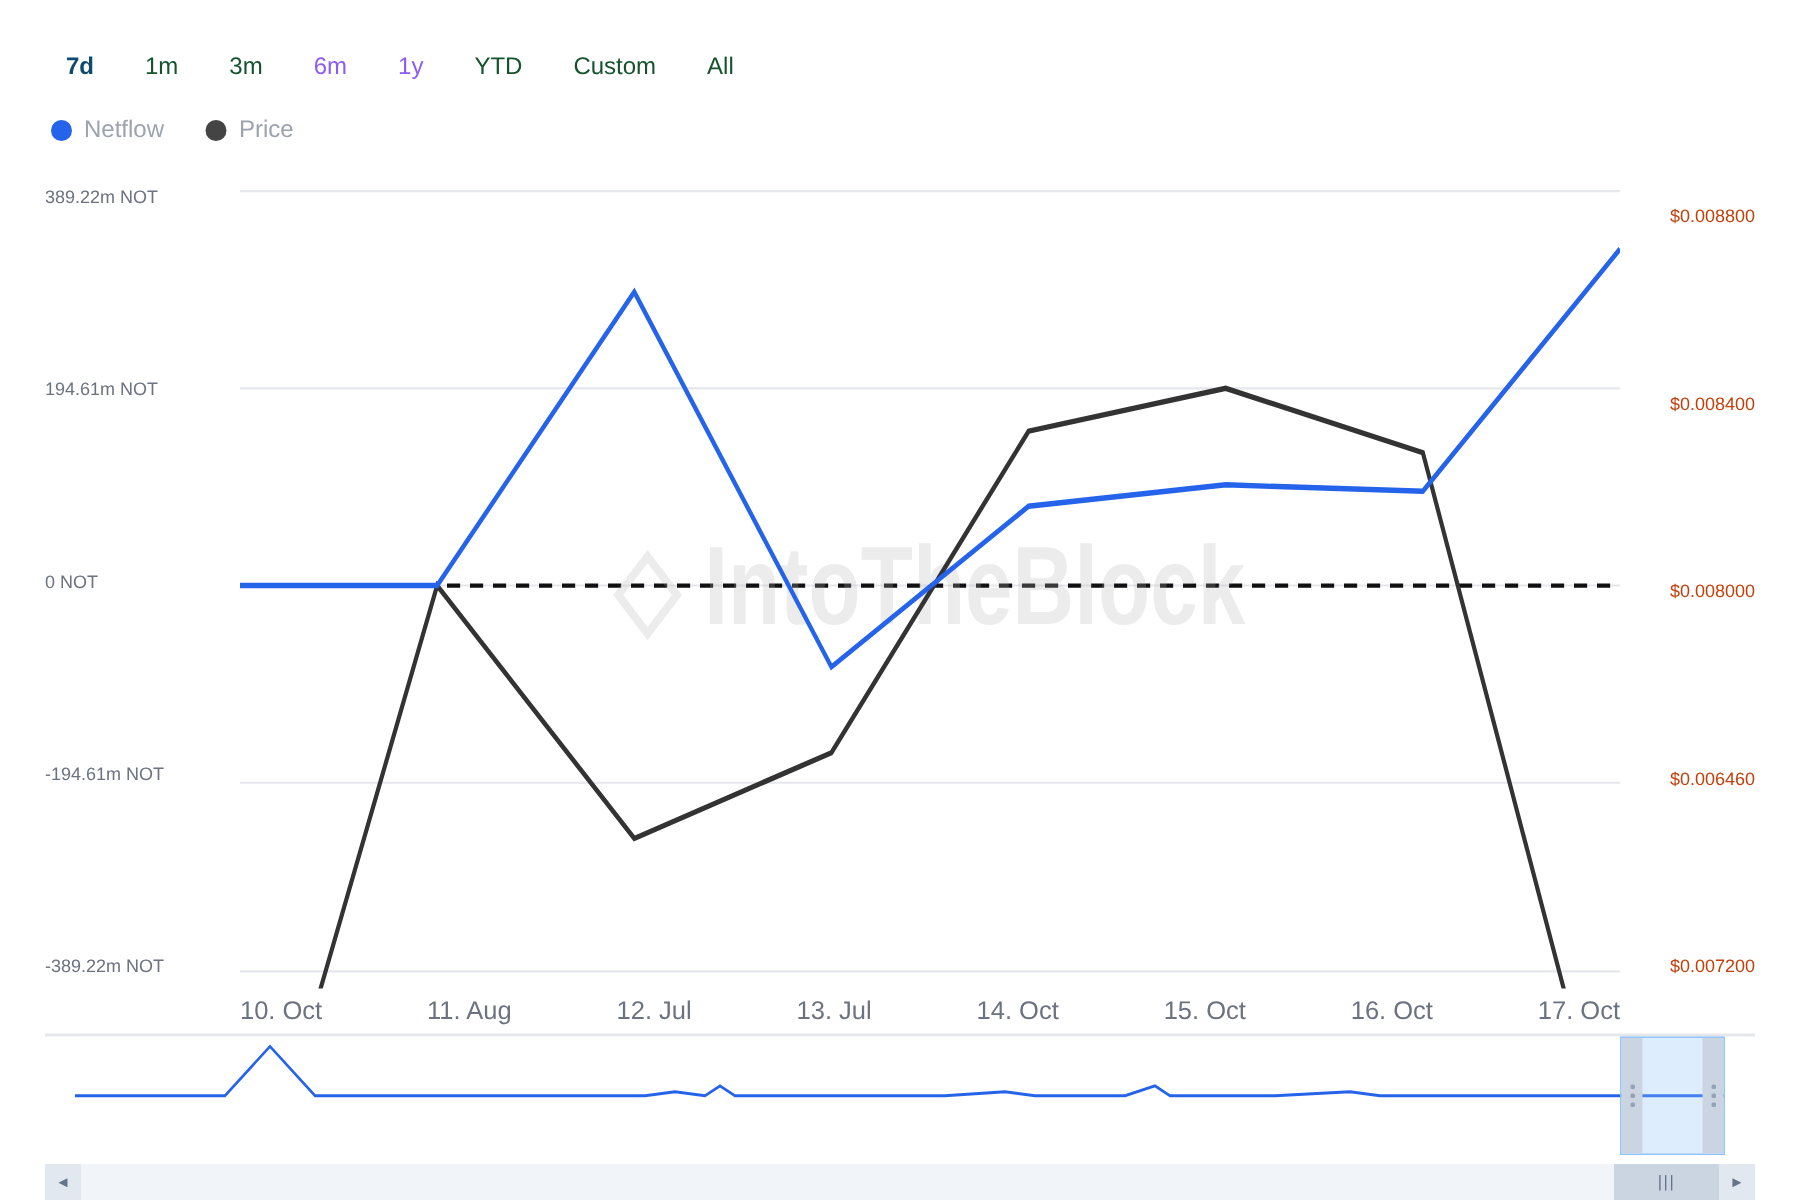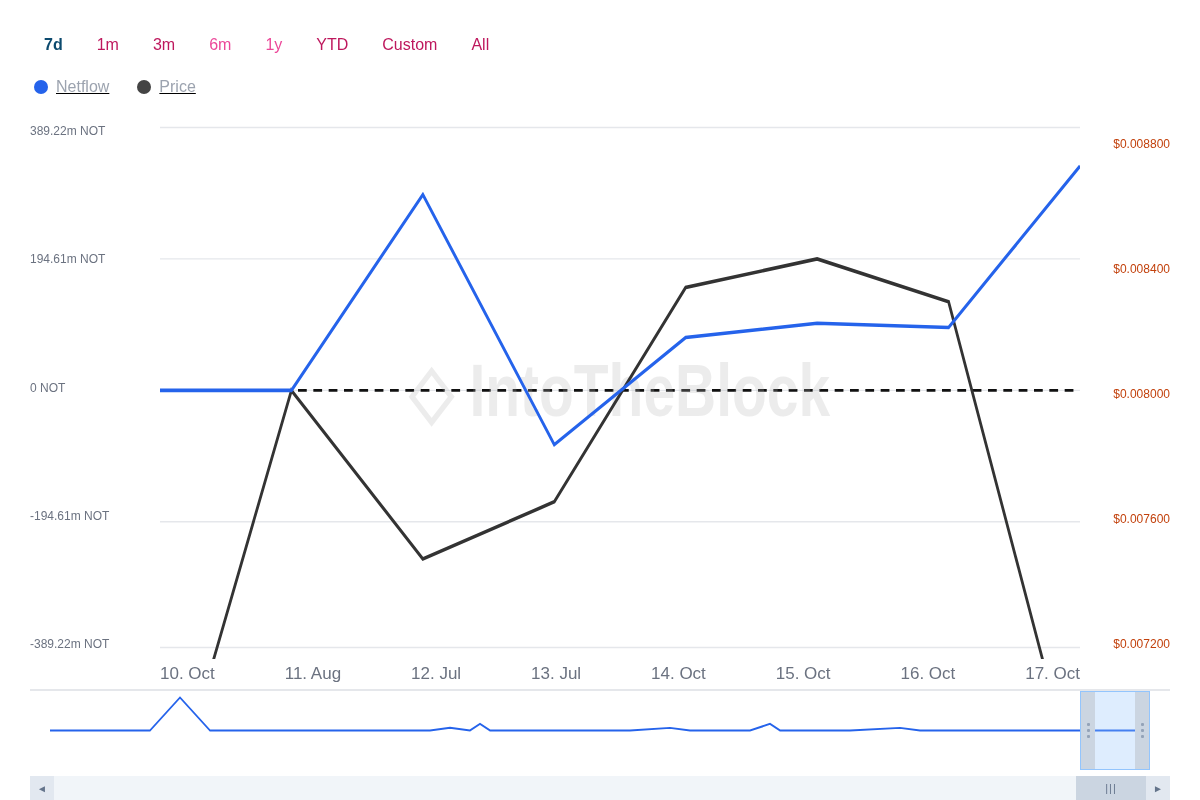--- a/index.html
+++ b/index.html
@@ -28,41 +28,40 @@
       margin-bottom: 18px;
       margin-top: 10px;
     }
     .time-btn {
       padding: 6px 14px;
       border-radius: 6px;
       border: none;
       background: transparent;
       cursor: pointer;
       font-size: 16px;
-      color: #be185d;
+      color: #14532d;
       font-weight: 400;
     }
     .time-btn.active {
       font-weight: 700;
       color: #0c4a6e;
       background: transparent;
     }
     .time-btn.disabled {
-      color: #ec4899;
+      color: #8b5cf6;
       cursor: default;
     }
 
     
     .legend {
       display: flex;
       align-items: center;
       gap: 28px;
       margin-bottom: 20px;
       padding-left: 4px;
-      text-decoration: underline;
     }
     .legend-item {
       display: flex;
       align-items: center;
       gap: 8px;
     }
     .legend-dot {
       width: 14px;
       height: 14px;
       border-radius: 50%;
@@ -301,21 +300,21 @@
           <div class="y-label-left">194.61m NOT</div>
           <div class="y-label-left">0 NOT</div>
           <div class="y-label-left">-194.61m NOT</div>
           <div class="y-label-left">-389.22m NOT</div>
         </div>
 
       <div class="y-axis-right">
       <div class="y-label-right">$0.008800</div>
           <div class="y-label-right">$0.008400</div>
           <div class="y-label-right">$0.008000</div>
-          <div class="y-label-right">$0.007600</div>
+          <div class="y-label-right">$0.006460</div>
           <div class="y-label-right">$0.007200</div>
         </div>
 
       <div class="chart-svg-area">
         <svg width="100%" height="100%" viewBox="0 0 840 380" preserveAspectRatio="none">
 
           <line x1="0" y1="8" x2="840" y2="8" stroke="#e5e7eb" stroke-width="1"></line>
           <line x1="0" y1="100" x2="840" y2="100" stroke="#e5e7eb" stroke-width="1"></line>
           <line x1="0" y1="192" x2="840" y2="192" stroke="#e5e7eb" stroke-width="1"></line>
           <line x1="0" y1="284" x2="840" y2="284" stroke="#e5e7eb" stroke-width="1"></line>

